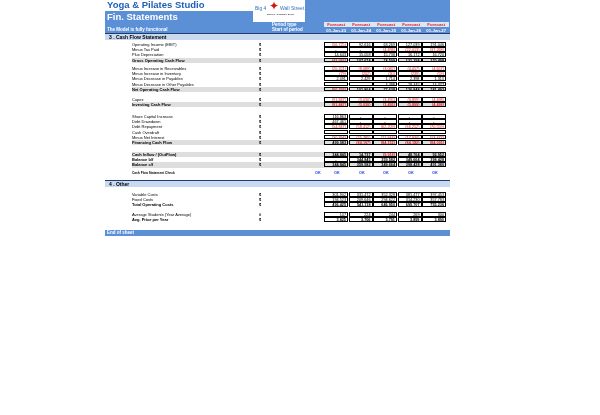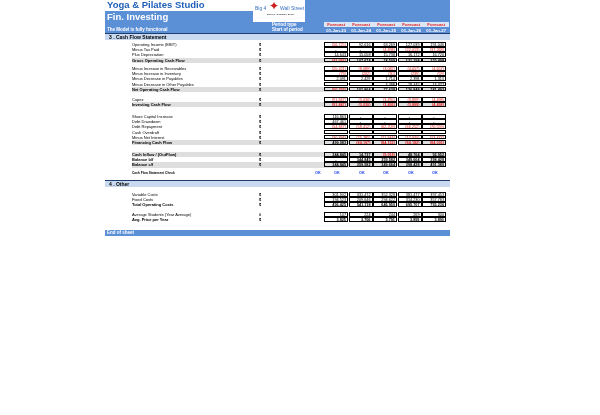--- a/index.html
+++ b/index.html
@@ -42,21 +42,21 @@
   .chk-lbl { position:absolute; left:27px; font-size:3.2px; font-weight:bold; line-height:5px; }
   .end { position:absolute; left:105px; top:230px; width:345px; height:6px; background:#5b8fd6; color:#fff; font-size:4.5px; font-weight:bold; line-height:6px; }
   .end span { margin-left:2px; }
 </style>
 </head>
 <body>
 
 <div class="hdr"></div>
 <div class="title-box"></div>
 <div class="title-text">Yoga &amp; Pilates Studio</div>
-<div class="title2">Fin. Investing</div>
+<div class="title2">Fin. Statements</div>
 
 <div class="logo">
   <span class="big">Big 4</span>
   <span class="bird">✦</span>
   <span class="wall">Wall Street</span>
   <span class="tag">Believe. Consider. Excel.</span>
 </div>
 
 <div class="model">The Model is fully functional</div>
 <div class="ptype">Period type</div>

